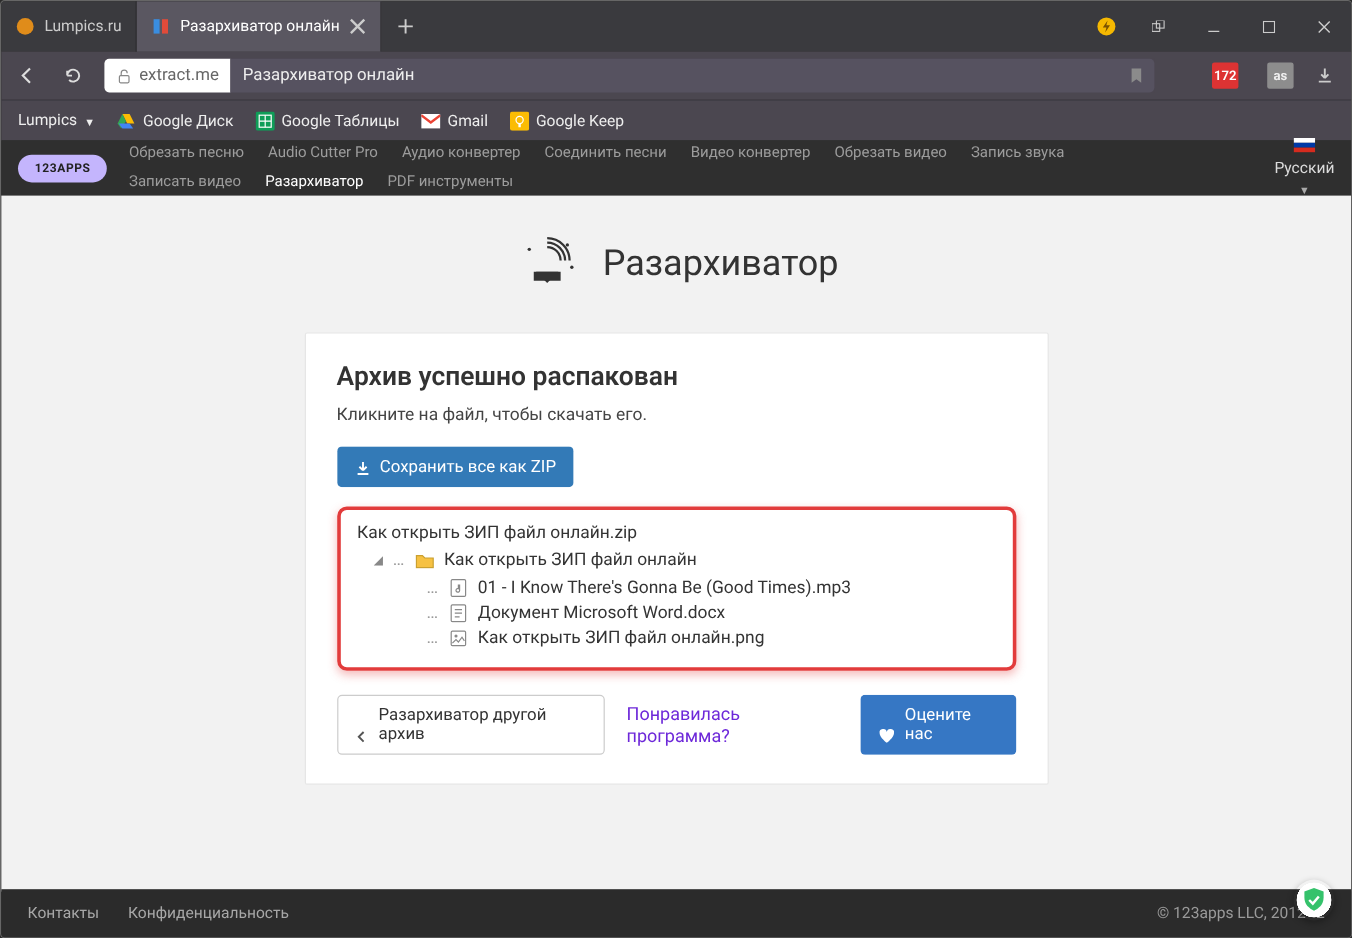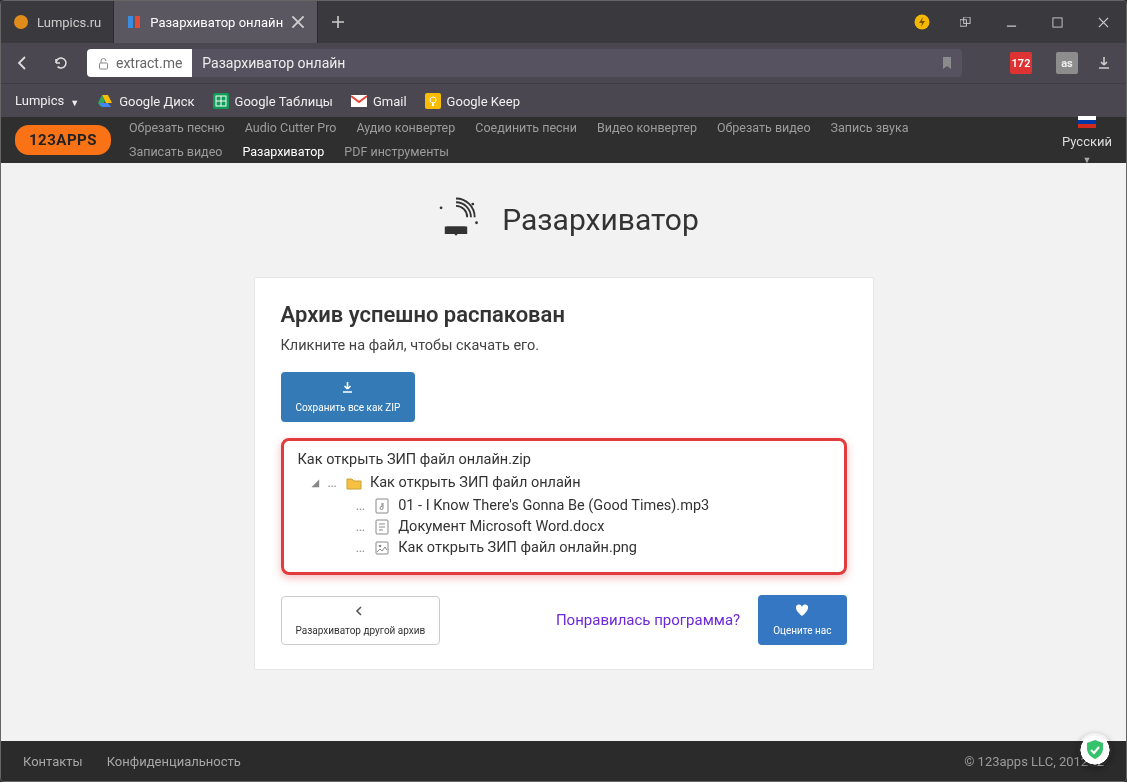--- a/index.html
+++ b/index.html
@@ -25,39 +25,39 @@
 .url-rest { height:28px; display:flex; align-items:center; padding:0 10px; color:#eee; font-size:14px; background:#565260; flex:1; border-radius:0 4px 4px 0; position:relative; }
 .url-bookmark { position:absolute; right:8px; color:#888; }
 .addr-ext { margin-left:10px; width:22px; height:22px; display:flex; align-items:center; justify-content:center; font-size:11px; }
 
 .bookbar { height:34px; background:#4b4750; display:flex; align-items:center; padding:0 14px; gap:18px; font-size:13px; color:#eee; border-top:1px solid #3f3c45; }
 .bm-item { display:flex; align-items:flex-end; gap:6px; cursor:pointer; }
 .bm-icon { width:16px; height:16px; display:inline-flex; align-items:center; justify-content:center; }
 
 
 .sitehdr { height:46px; background:#2f2f2f; display:flex; align-items:center; padding:0 14px; gap:18px; color:#bdbdbd; font-size:12.5px; }
-.brandpill { background:#f97316; color:#222; font-weight:700; font-size:15px; padding:6px 14px; border-radius:14px; letter-spacing:0.5px; }
+.brandpill { background:#c4b5fd; color:#222; font-weight:700; font-size:10px; padding:6px 14px; border-radius:14px; letter-spacing:0.5px; }
 .sitehdr-links { display:flex; flex-wrap:wrap; gap:4px 20px; max-width:780px; line-height:1.6; }
 .sitehdr a { color:#9c9c9c; text-decoration:none; cursor:pointer; }
 .sitehdr a.active { color:#fff; }
 .lang { margin-left:auto; display:flex; align-items:center; gap:6px; color:#dcdcdc; font-size:13px;flex-direction:column; }
 
 
 .page { background:#f2f2f2; height:calc(782px - 42px - 40px - 34px - 46px - 40px); overflow:auto; display:flex; justify-content:center; padding:28px 0; }
 .card { width:620px; }
 
 .hero { display:flex; align-items:center; justify-content:center; gap:18px; margin-bottom:30px; }
 .hero-icon { width:56px; height:56px; }
 .hero-title { font-size:30px; color:#333; font-weight:400; }
 
 .panel { background:#fff; border:1px solid #e6e6e6; border-radius:2px; padding:24px 26px; }
 .succ { font-size:22px; color:#333; font-weight:600; margin-bottom:10px; }
 .hint { font-size:14.5px; color:#444; margin-bottom:18px; }
 
-.btn { display:inline-flex; align-items:center; gap:8px; padding:8px 14px; border-radius:4px; font-size:10px; cursor:pointer; border:1px solid transparent;flex-direction:column; }
+.btn { display:inline-flex; align-items:flex-end; gap:8px; padding:8px 14px; border-radius:4px; font-size:14px; cursor:pointer; border:1px solid transparent; }
 .btn-blue { background:#337ab7; color:#fff; }
 .btn-blue2 { background:#3677c4; color:#fff; }
 .btn-default { background:#fff; color:#333; border-color:#ccc; }
 
 .filetree { margin-top:16px; border:3px solid #e23b3b; border-radius:8px; padding:10px 14px 14px; box-shadow:0 3px 8px rgba(226,59,59,0.35); }
 .ft-root { font-size:14.5px; color:#333; font-weight:400; margin-bottom:6px; }
 .ft-folder { display:flex; align-items:center; gap:8px; margin-left:14px; font-size:14.5px; color:#333; margin-bottom:4px; }
 .ft-folder .tw { color:#888; font-size:10px; }
 .ft-file { display:flex; align-items:center; gap:8px; margin-left:58px; font-size:14.5px; color:#333; padding:2px 0; cursor:pointer; }
 .ft-file .fi { width:16px; height:16px; display:inline-flex; }

